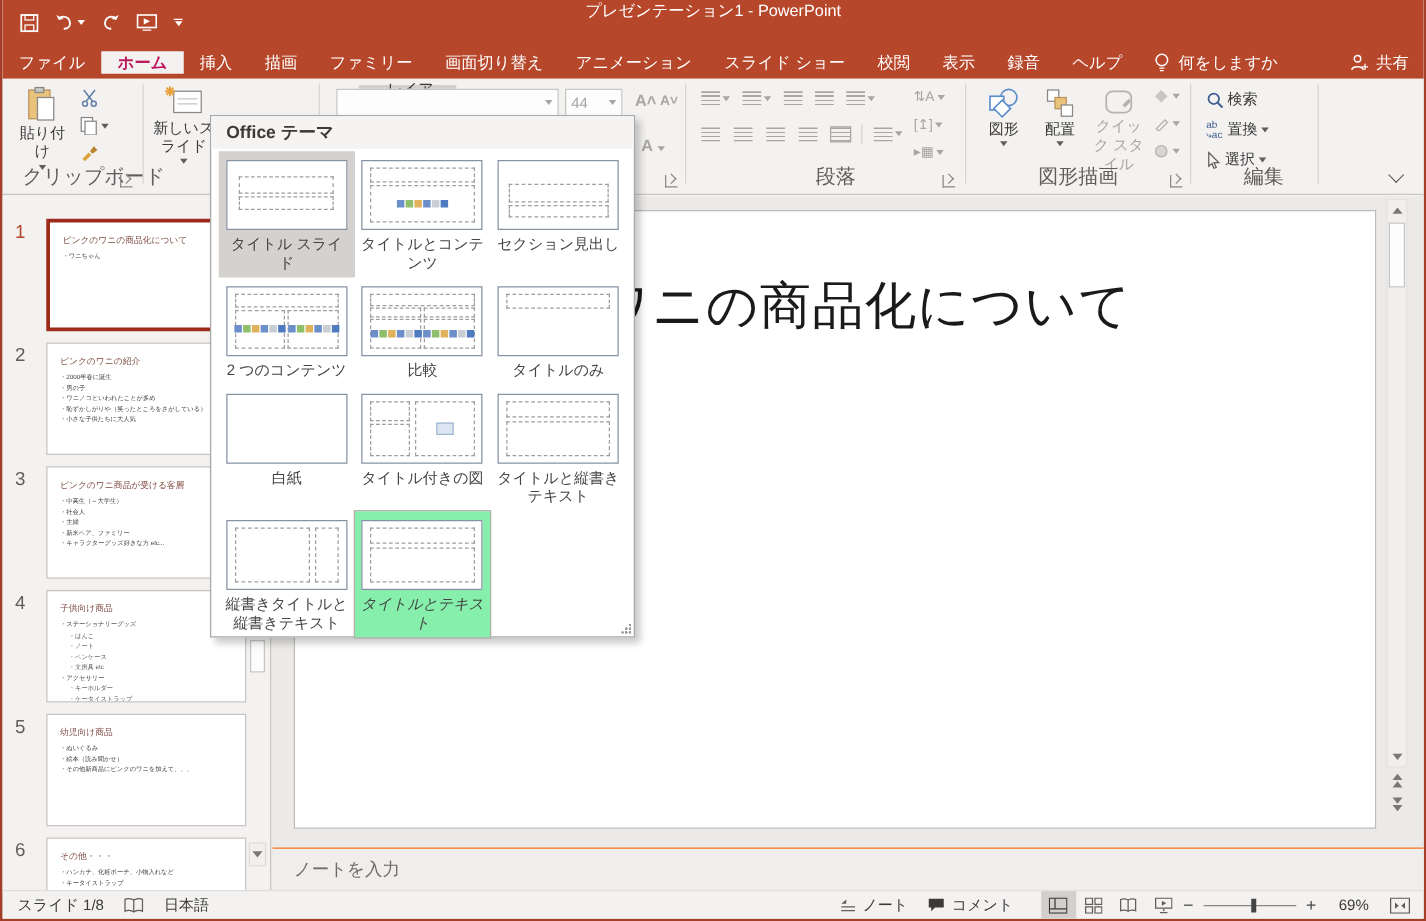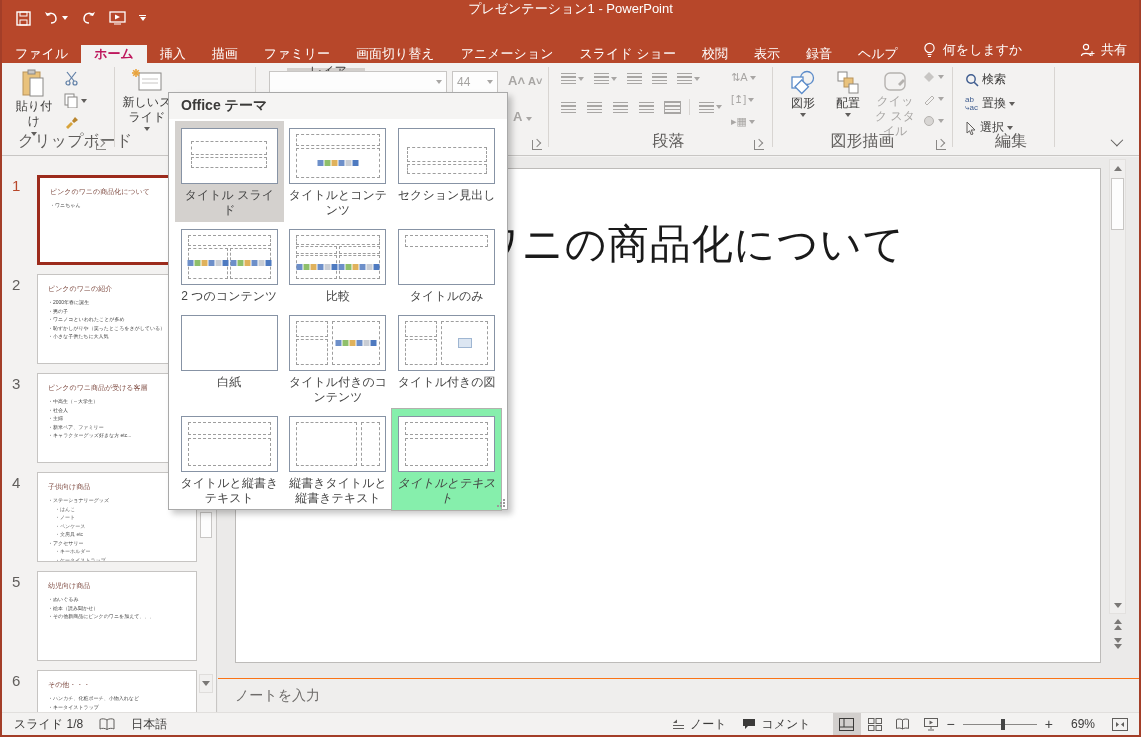--- a/index.html
+++ b/index.html
@@ -136,21 +136,21 @@
       </span>
       <span class="ic" style="flex-direction:column;font-size:9px;">
         <span style="width:7px;height:1px;background:#fff;margin-bottom:1px;"></span>
         <span class="chev" style="border-top-color:#fff"></span>
       </span>
     </div>
     <div class="tb-title">プレゼンテーション1 - PowerPoint</div>
   </div>
 
   <div class="tabbar">
-    <div id="tabs" style="display:flex;align-items:flex-end;">
+    <div id="tabs" style="display:flex;align-items:center;">
         <div class="tab">ファイル</div>
         <div class="tab active">ホーム</div>
         <div class="tab">挿入</div>
         <div class="tab">描画</div>
         <div class="tab">ファミリー</div>
         <div class="tab">画面切り替え</div>
         <div class="tab">アニメーション</div>
         <div class="tab">スライド ショー</div>
         <div class="tab">校閲</div>
         <div class="tab">表示</div>
@@ -606,37 +606,20 @@
         </div>
         <div class="lcell">
           <div class="lthumb">
             <div class="ph" style="left: 6%; top: 10%; width: 88%; height: 22%;"></div>
           </div>
           <div class="llabel">タイトルのみ</div>
         </div>
         <div class="lcell">
           <div class="lthumb"></div>
           <div class="llabel">白紙</div>
-        </div>
-        <div class="lcell">
-          <div class="lthumb">
-            <div class="ph" style="left: 6%; top: 10%; width: 34%; height: 28%;"></div>
-            <div class="ph" style="left: 6%; top: 42%; width: 34%; height: 48%;"></div>
-            <div class="ph" style="left: 44%; top: 10%; width: 50%; height: 80%;">
-              <span class="icl">
-                <i style="background: rgb(109, 143, 201);"></i>
-                <i style="background: rgb(143, 191, 107);"></i>
-                <i style="background: rgb(224, 178, 92);"></i>
-                <i style="background: rgb(109, 143, 201);"></i>
-                <i style="background: rgb(201, 205, 212);"></i>
-                <i style="background: rgb(78, 122, 192);"></i>
-              </span>
-            </div>
-          </div>
-          <div class="llabel">タイトル付きのコンテンツ</div>
         </div>
         <div class="lcell">
           <div class="lthumb">
             <div class="ph" style="left: 6%; top: 10%; width: 34%; height: 28%;"></div>
             <div class="ph" style="left: 6%; top: 42%; width: 34%; height: 48%;"></div>
             <div class="ph" style="left: 44%; top: 10%; width: 50%; height: 80%;">
               <span class="ipic"></span>
             </div>
           </div>
           <div class="llabel">タイトル付きの図</div>

